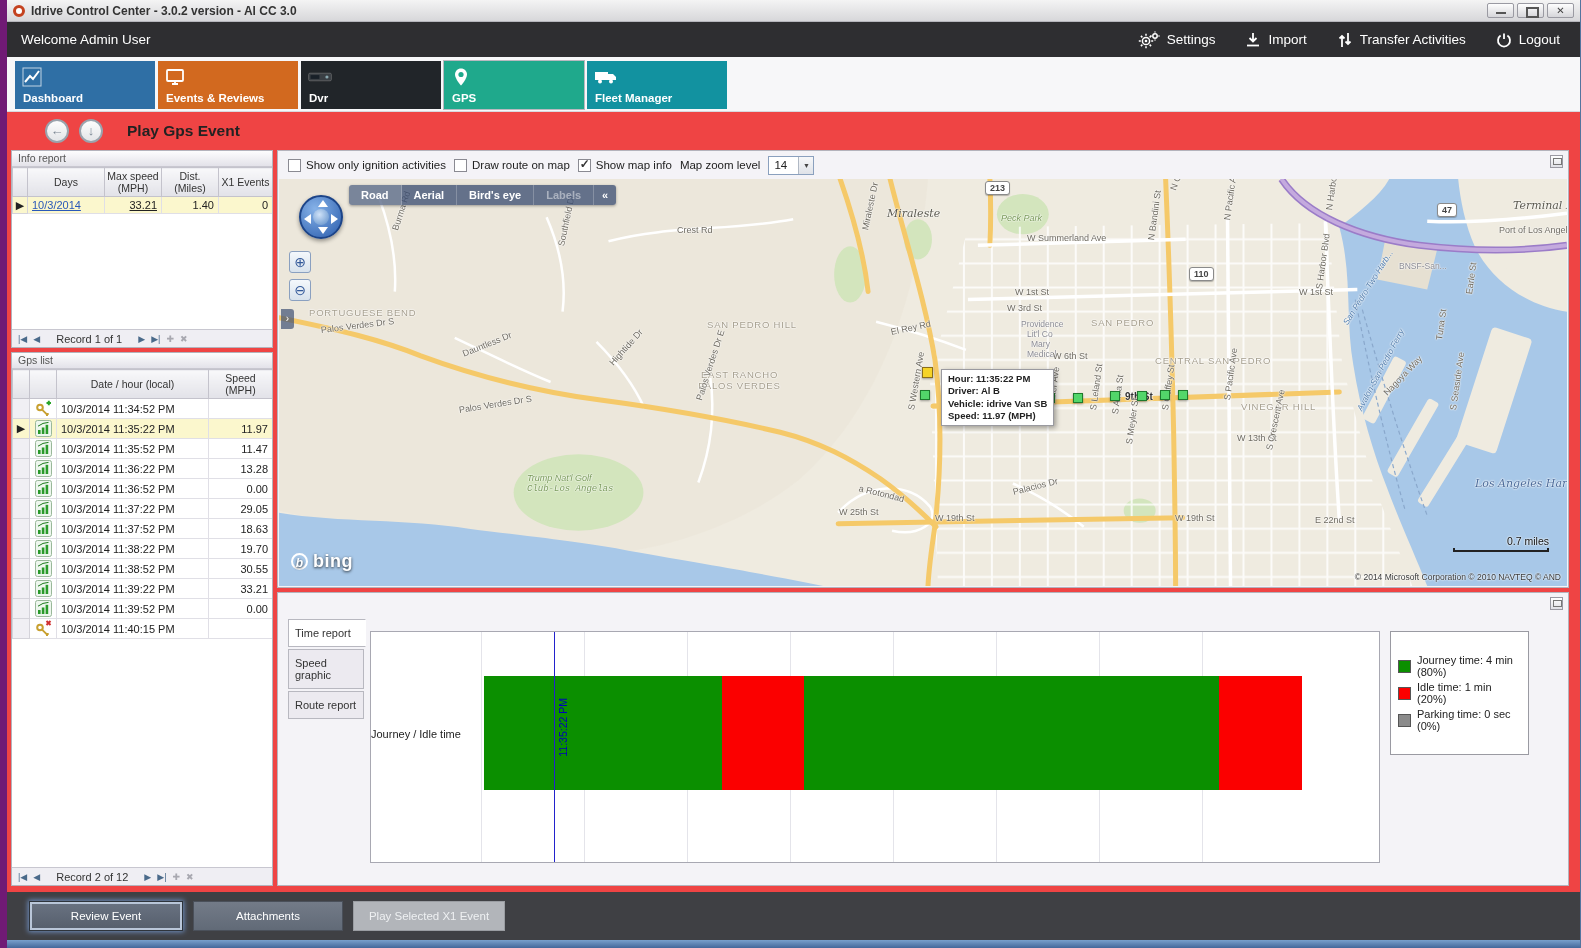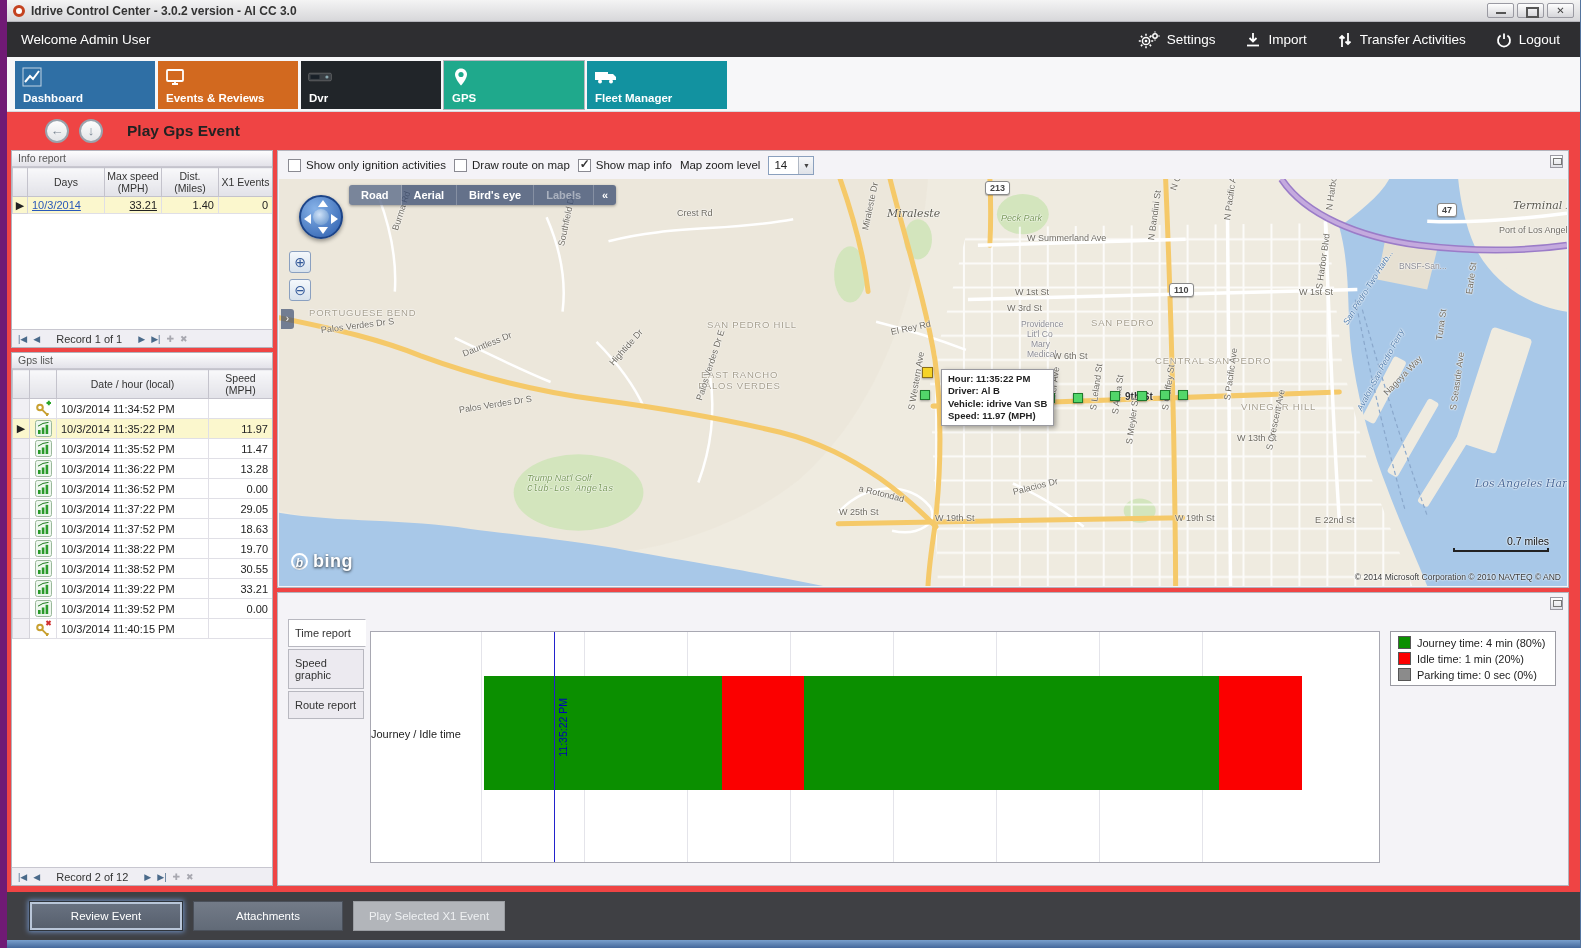--- a/index.html
+++ b/index.html
@@ -117,21 +117,21 @@
   .vtabs { position:absolute; left:10px; top:26px; width:76px; }
   .vtab { border:1px solid #b8b8c0; background:#eceaf0; padding:7px 6px; font-size:11px; color:#333; margin-bottom:2px; cursor:pointer; }
   .vtab.active { background:#fff; border-right-color:#fff; position:relative; z-index:3; width:78px; }
   .chartbox { position:absolute; left:92px; top:38px; width:1010px; height:232px; background:#fff; border:1px solid #a8a8b2; }
   .plotarea { position:absolute; left:110px; top:0; width:824px; bottom:0; background-image:repeating-linear-gradient(to right, #e4e4ea 0 1px, transparent 1px 103px); }
   .ylab { position:absolute; left:0; width:102px; top:96px; text-align:left; font-size:11px; color:#222; }
   .bartrack { position:absolute; left:3px; right:3px; top:44px; height:114px; display:flex; }
   .seg { height:100%; }
   .markerline { position:absolute; top:0; bottom:0; width:1px; background:#2222cc; }
   .markerlab { position:absolute; left:3px; top:66px; writing-mode:vertical-rl; transform:rotate(180deg); font-size:10.5px; color:#0000bb; white-space:nowrap; }
-  .legendbox { position:absolute; left:1112px; top:38px; width:166px; border:1px solid #9a9aa2; background:#fff; padding:1px 7px; }
+  .legendbox { position:absolute; left:1112px; top:38px; width:139px; border:1px solid #9a9aa2; background:#fff; padding:19px 7px; }
   .lrow { display:flex; align-items:center; gap:6px; font-size:11px; color:#222; margin:3px 0; }
   .lsw { width:13px; height:13px; border:1px solid #555; flex:none; }
 
   
   .footer { position:absolute; left:0; top:892px; width:100%; height:48px; background:#3f4044; }
   .fbtn { position:absolute; top:9px; height:30px; font-size:11.5px; color:#fff; text-align:center; line-height:28px; cursor:pointer; }
   .fbtn.focused { left:22px; width:154px; background:linear-gradient(#6a7382,#555e6c); border:1px solid #2e343c; box-shadow:inset 0 0 0 2px #b9c6d9, 0 0 5px 1px #6f8fc0; }
   .fbtn.normal { left:186px; width:150px; background:linear-gradient(#737b88,#616a77); border:1px solid #4a505a; }
   .fbtn.disabled { left:346px; width:152px; background:#b2b5ba; border:1px solid #9a9da2; color:#eef0f2; cursor:default; }
   .bottomedge { position:absolute; left:0; top:940px; width:100%; height:8px; background:linear-gradient(#7aa0cc,#44679a); }
@@ -547,21 +547,21 @@
         <g stroke="#8aa8cc" stroke-width="1.2" stroke-dasharray="4 3" fill="none">
           <path d="M1078,120 C1092,190 1108,260 1128,330"></path>
           <path d="M1085,130 C1105,200 1125,265 1150,335"></path>
         </g>
       </svg>
 
       <div id="mapLabels">
           <span class="mlabel place" style="left: 608px; top: 28px;">Miraleste</span>
           <span class="mlabel park" style="left: 722px; top: 34px;">Peck Park</span>
           <span class="mlabel road" style="left: 748px; top: 54px;">W Summerland Ave</span>
-          <span class="mlabel road" style="left: 398px; top: 29px;">Crest Rd</span>
+          <span class="mlabel road" style="left: 398px; top: 46px;">Crest Rd</span>
           <span class="mlabel road" style="left: 116px; top: 46px; transform: rotate(-72deg);">Burma Rd</span>
           <span class="mlabel road" style="left: 282px; top: 62px; transform: rotate(-78deg);">Southfield Dr</span>
           <span class="mlabel road" style="left: 586px; top: 46px; transform: rotate(-78deg);">Miraleste Dr</span>
           <span class="mlabel road" style="left: 894px; top: 6px; transform: rotate(-70deg);">N Gaffey Pl</span>
           <span class="mlabel road" style="left: 872px; top: 56px; transform: rotate(-82deg);">N Bandini St</span>
           <span class="mlabel road" style="left: 948px; top: 36px; transform: rotate(-82deg);">N Pacific Ave</span>
           <span class="mlabel road" style="left: 1050px; top: 26px; transform: rotate(-82deg);">N Harbor Blvd</span>
           <span class="mlabel place" style="left: 1234px; top: 20px;">Terminal Isl...</span>
           <span class="mlabel road" style="left: 1220px; top: 46px;">Port of Los Angel...</span>
           <span class="mlabel poi" style="left: 1120px; top: 82px;">BNSF-San...</span>
@@ -605,21 +605,21 @@
           <span class="mlabel park" style="left: 248px; top: 294px;">Trump Nat'l Golf</span>
           <span class="mlabel park" style="left: 248px; top: 305px; font-family: Liberation Mono, monospace;">Club-Los Angelas</span>
           <span class="mlabel road" style="left: 580px; top: 304px; transform: rotate(14deg);">a Rotondad</span>
           <span class="mlabel road" style="left: 560px; top: 328px;">W 25th St</span>
           <span class="mlabel road" style="left: 734px; top: 308px; transform: rotate(-14deg);">Palacios Dr</span>
           <span class="mlabel road" style="left: 656px; top: 334px;">W 19th St</span>
           <span class="mlabel road" style="left: 896px; top: 334px;">W 19th St</span>
           <span class="mlabel road" style="left: 1036px; top: 336px;">E 22nd St</span>
           <span class="mlabel waterbig" style="left: 1196px; top: 298px;">Los Angeles Harb...</span>
           <span class="shield" style="left: 706px; top: 2px;">213</span>
-          <span class="shield" style="left: 890px; top: 88px; margin-top: 16px;">110</span>
+          <span class="shield" style="left: 910px; top: 88px;">110</span>
           <span class="shield" style="left: 1158px; top: 24px;">47</span>
         </div>
       <div id="mapMarkers">
           <div class="marker" style="left: 641px; top: 211px;"></div>
           <div class="marker" style="left: 738px; top: 213px;"></div>
           <div class="marker" style="left: 766px; top: 214px;"></div>
           <div class="marker" style="left: 794px; top: 214px;"></div>
           <div class="marker" style="left: 831px; top: 212px;"></div>
           <div class="marker" style="left: 858px; top: 212px;"></div>
           <div class="marker" style="left: 881px; top: 211px;"></div>

